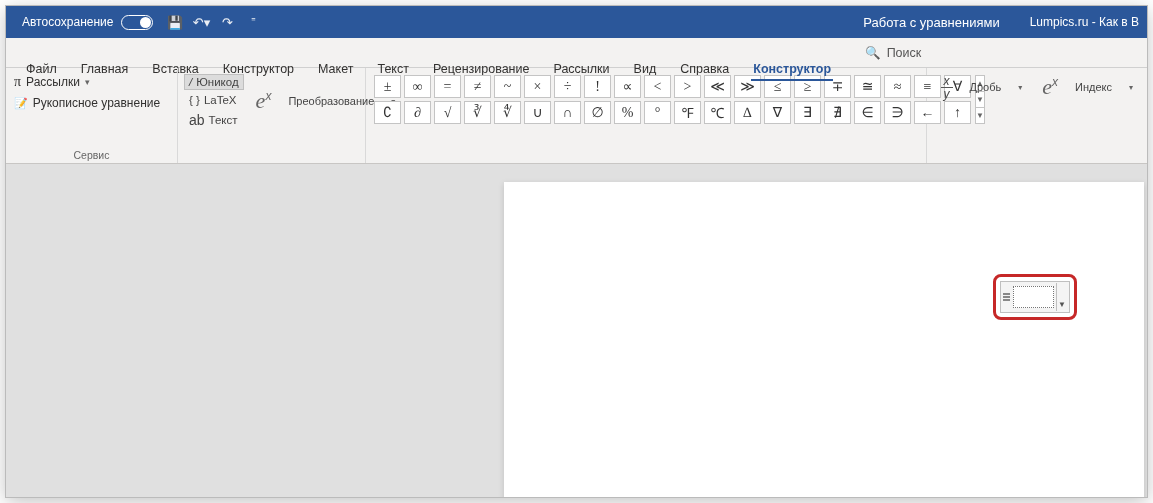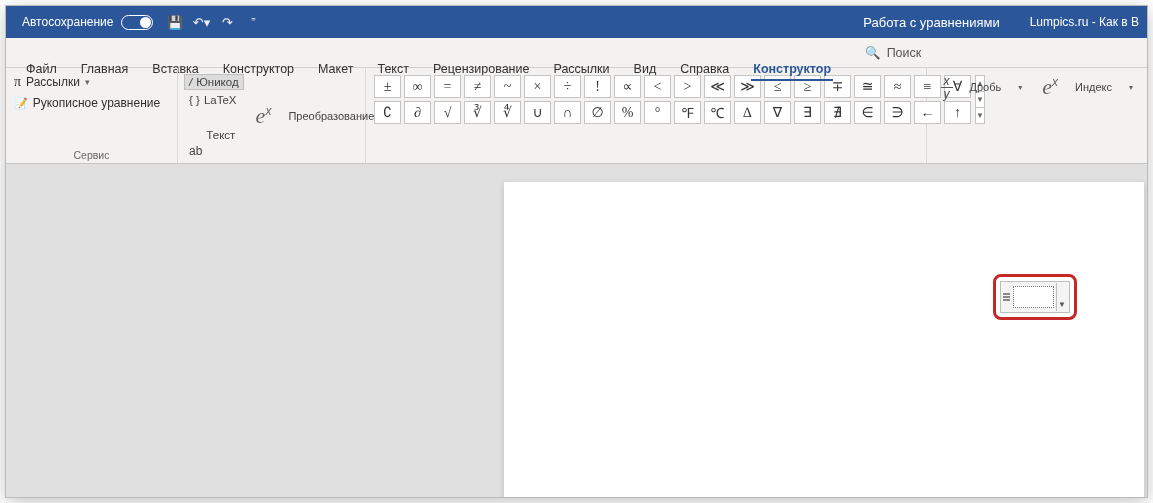--- a/index.html
+++ b/index.html
@@ -130,21 +130,21 @@
         <div class="conv-opts">
           <div class="conv-opt sel">
               <span style="font-style:italic;">/</span>
               <span>Юникод</span>
             </div>
           <div class="conv-opt">
               <span>{ }</span>
               <span>LaTeX</span>
             </div>
           <div class="conv-opt">
-              <span style="font-size:12px;margin-top:32px;">ab</span>
+              <span style="font-size:14px;">ab</span>
               <span>Текст</span>
             </div>
         </div>
         <div class="big-btn">
           <span class="ico">e<sup>x</sup></span>
           <span>Преобразование</span>
           <span style="font-size:8px;color:#666;">▾</span>
         </div>
       </div>
     </div>

